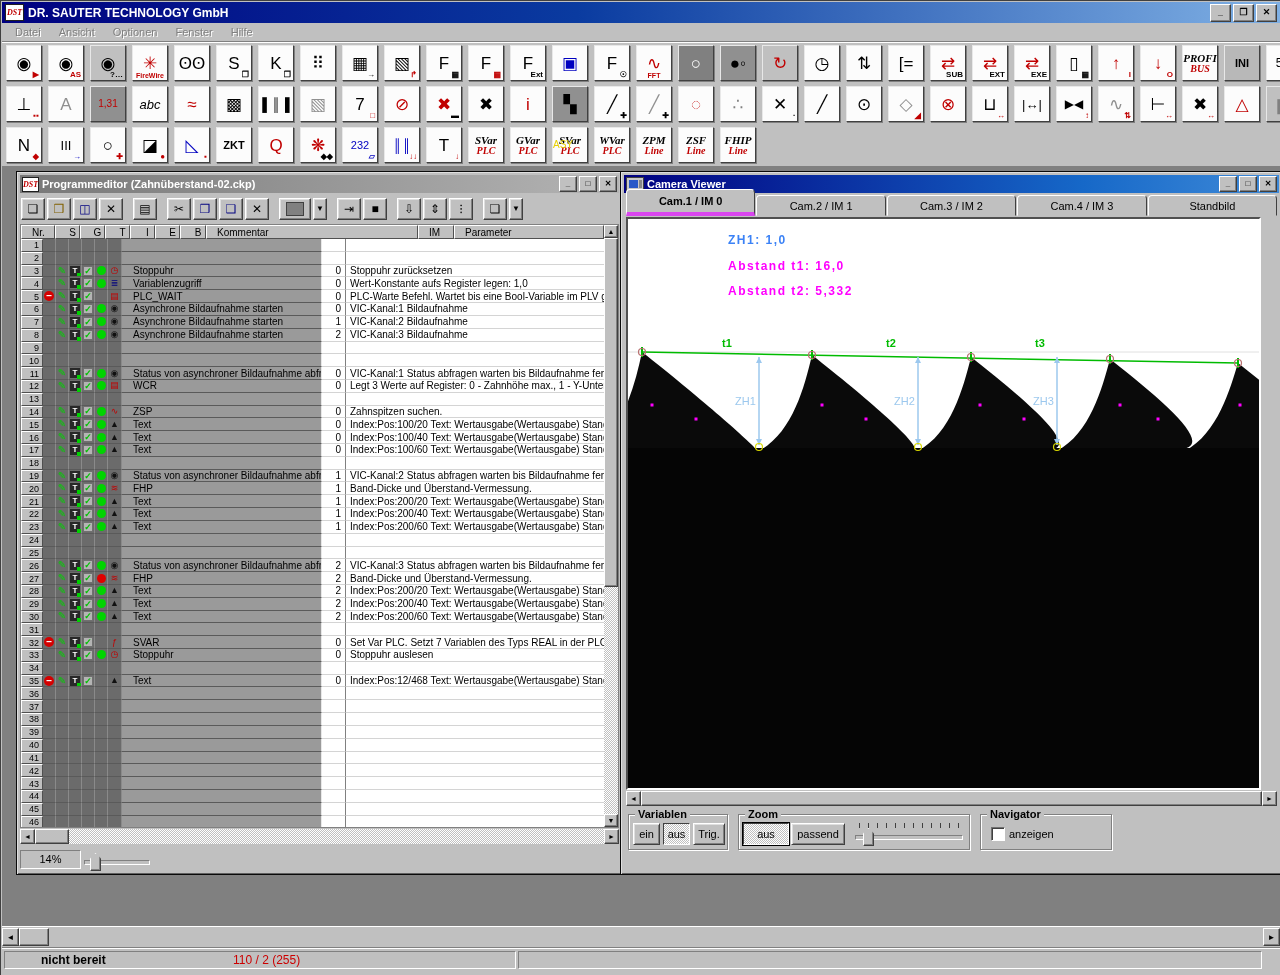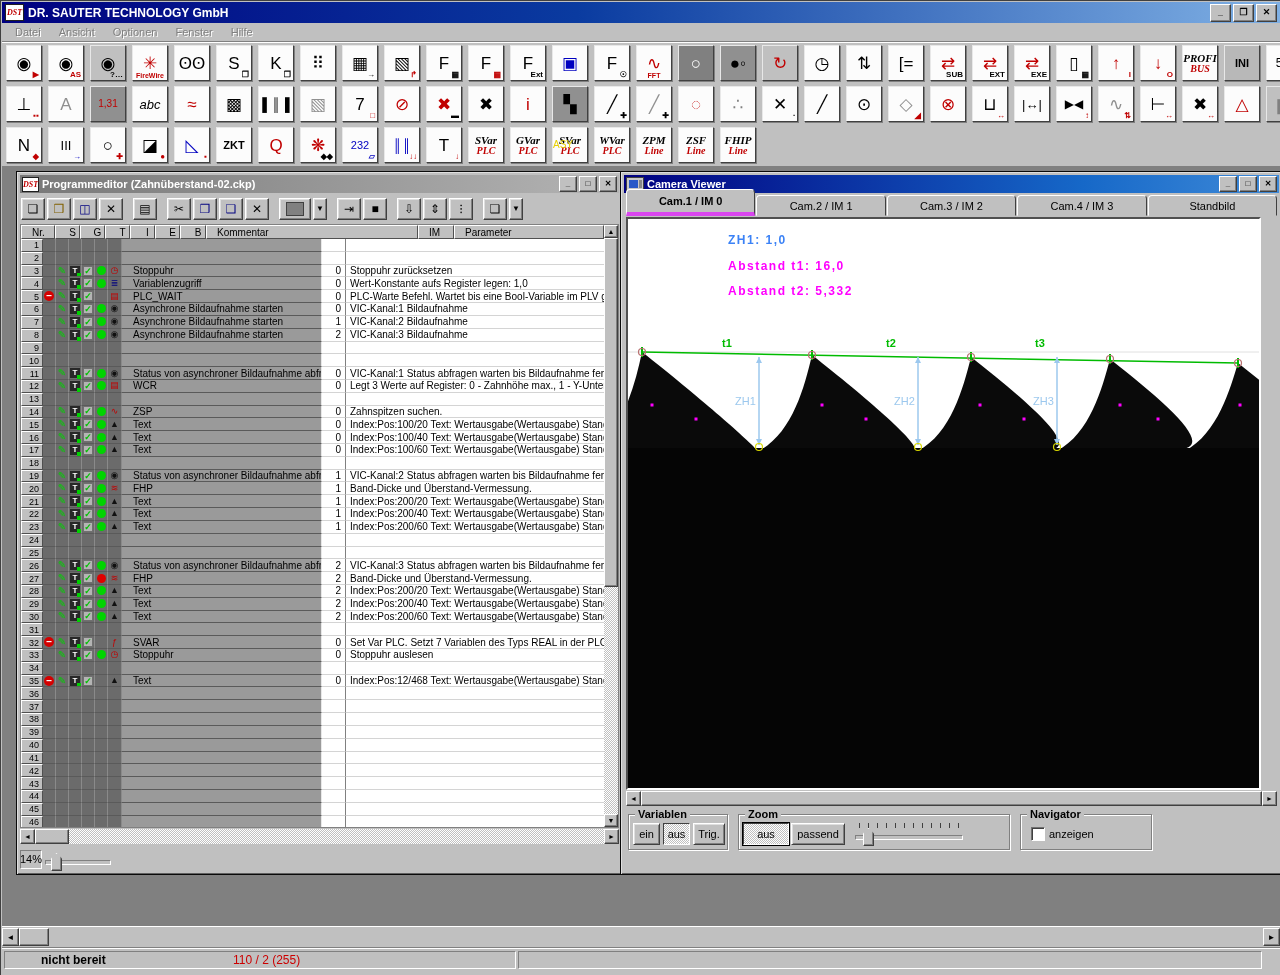--- a/index.html
+++ b/index.html
@@ -1372,21 +1372,21 @@
           <div class="sbtn">▼</div>
         </div>
       </div>
       <div class="hscroll checker">
         <div class="hbtn">◄</div>
         <div class="hthumb"></div>
         <div class="htrack"></div>
         <div class="hbtn">►</div>
       </div>
       <div class="estatus">
-        <div class="epanel" style="width:22px;justify-content:center">
+        <div class="epanel" style="width:61px;justify-content:center">
           <span>14%</span>
         </div>
         <div class="slider" style="width:66px;margin:0">
           <div class="sl-track"></div>
           <div class="sl-thumb" style="left:6px"></div>
         </div>
       </div>
     </div>
 
     <div class="win" id="camera-win">
@@ -1454,21 +1454,21 @@
       </div>
       <div class="cam-controls">
         <div class="fset" style="width:100px">
           <span class="flegend">Variablen</span>
           <div id="livebild-buttons" style="display:flex;gap:3px">
               <div class="cbtn" style="width: 27px;">ein</div>
               <div class="cbtn pressed" style="width: 27px;">aus</div>
               <div class="cbtn" style="width: 32px;">Trig.</div>
             </div>
         </div>
-        <div class="fset" style="width:272px;margin-left:10px">
+        <div class="fset" style="width:232px;margin-left:10px">
           <span class="flegend">Zoom</span>
           <div id="zoom-buttons" style="display:flex;gap:2px">
               <div class="cbtn pressed defbtn" style="width: 46px;">aus</div>
               <div class="cbtn" style="width: 54px;">passend</div>
             </div>
           <div class="slider">
             <div class="sl-ticks"></div>
             <div class="sl-track"></div>
             <div class="sl-thumb"></div>
           </div>

